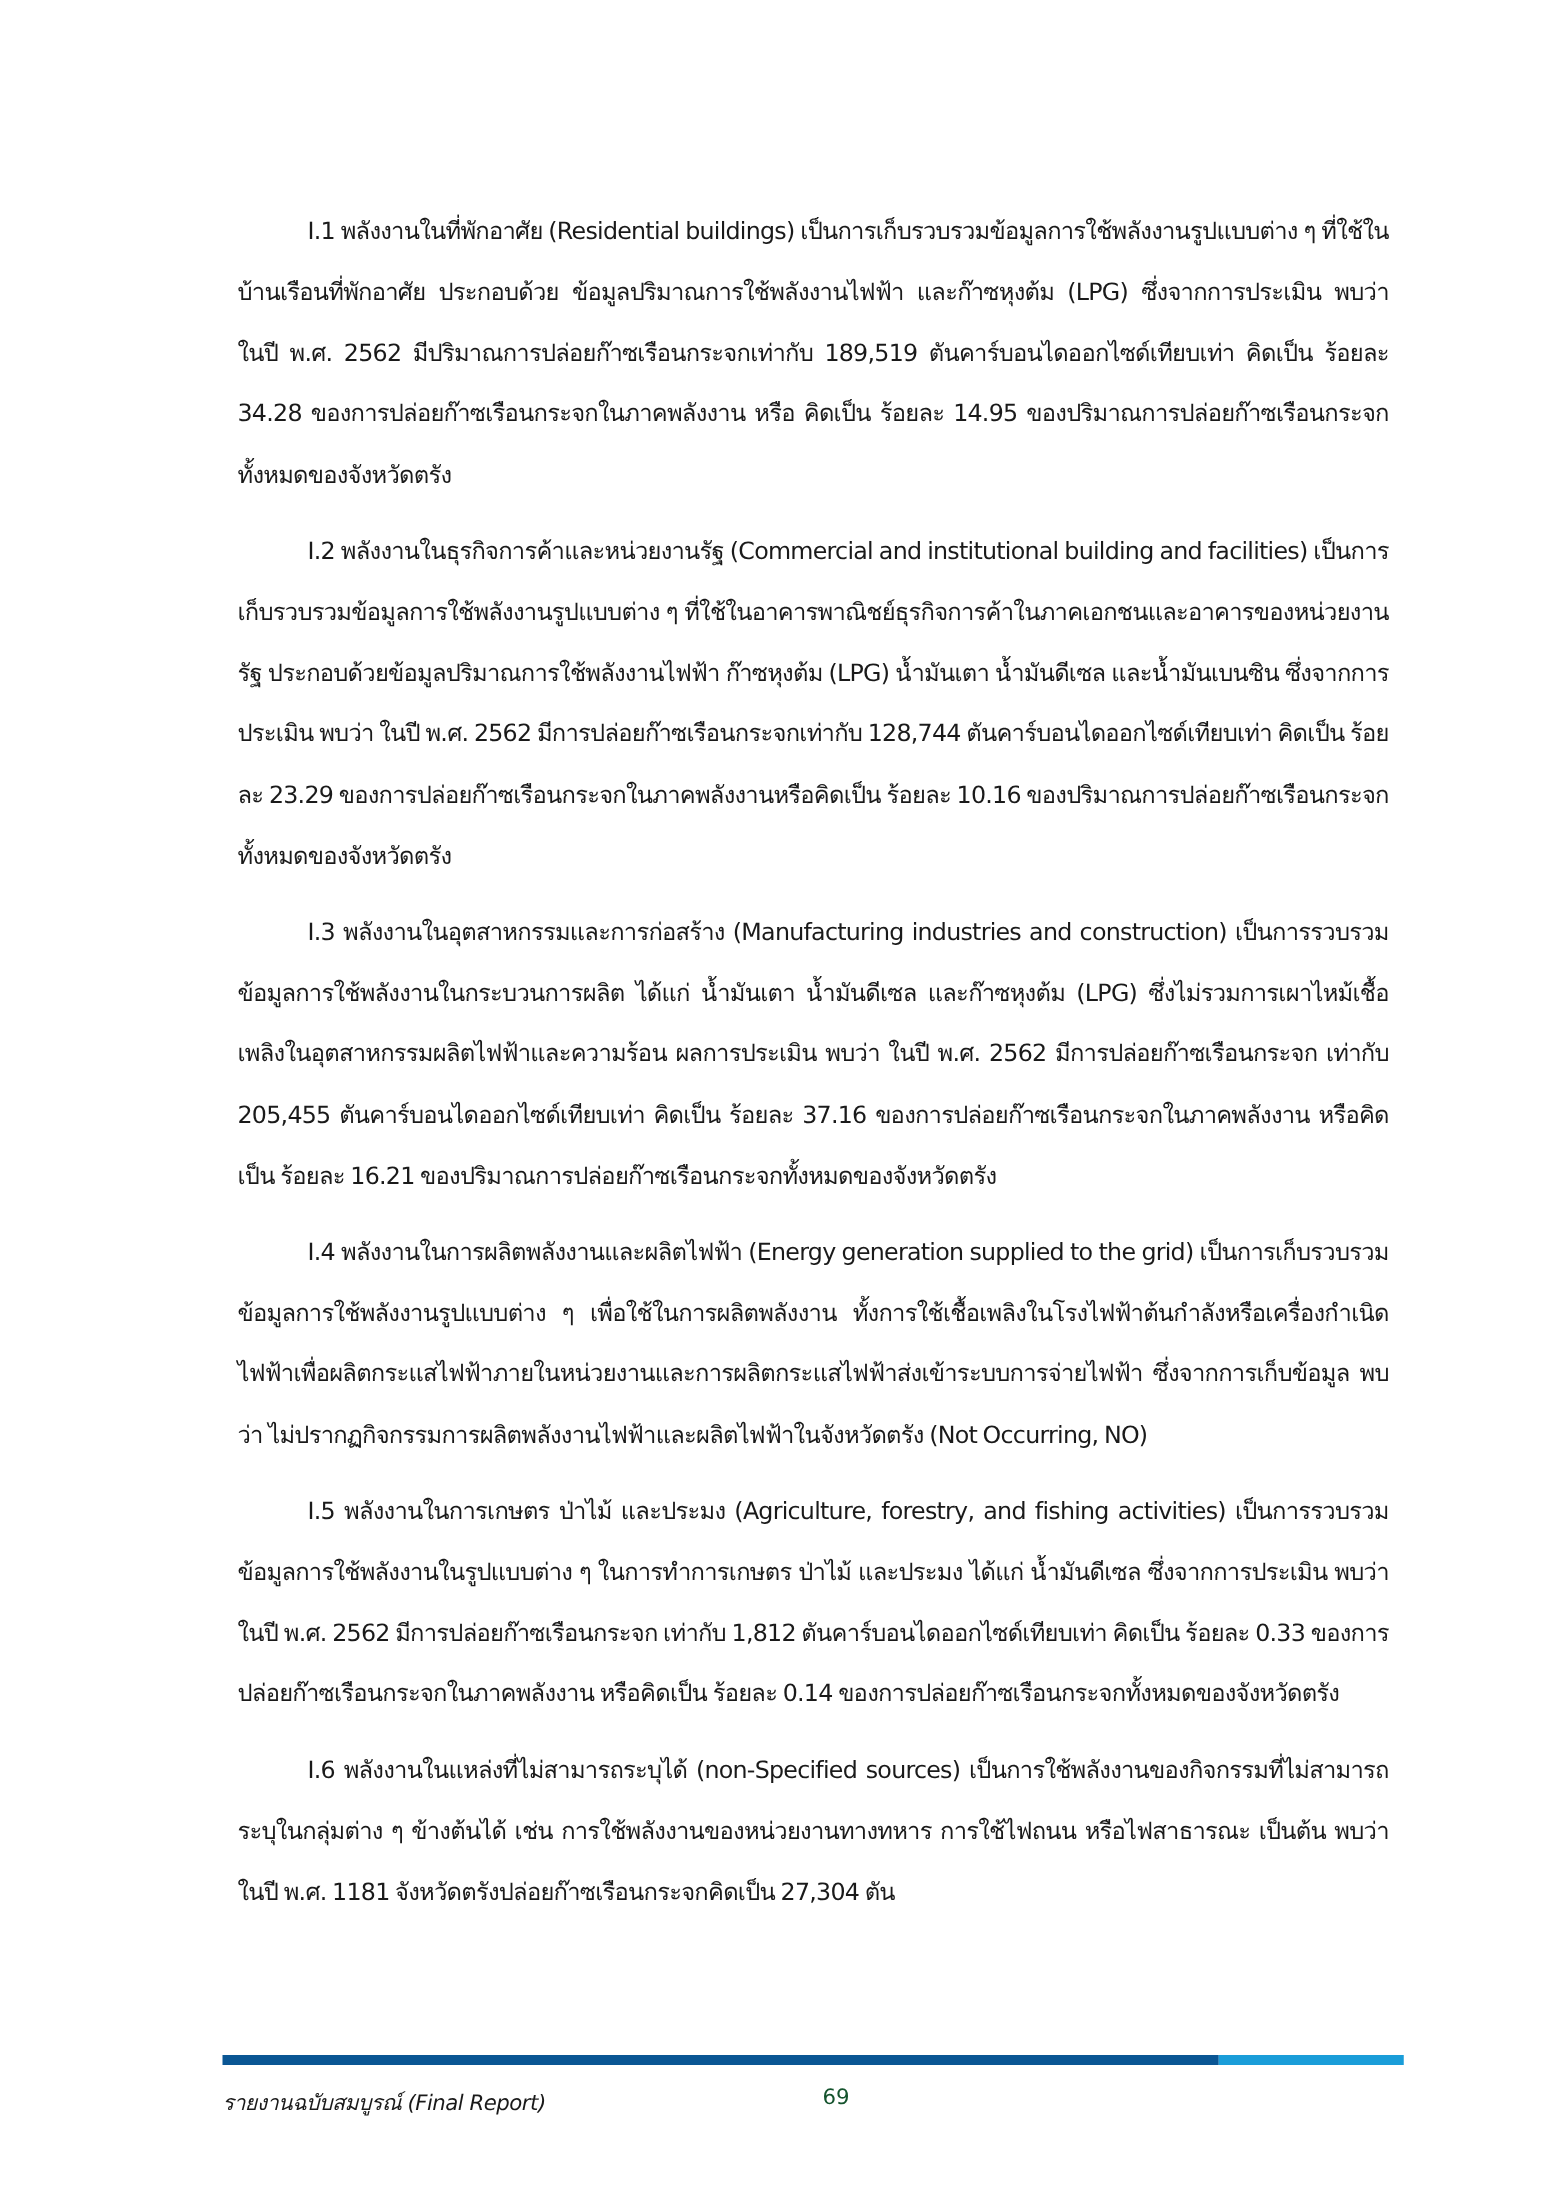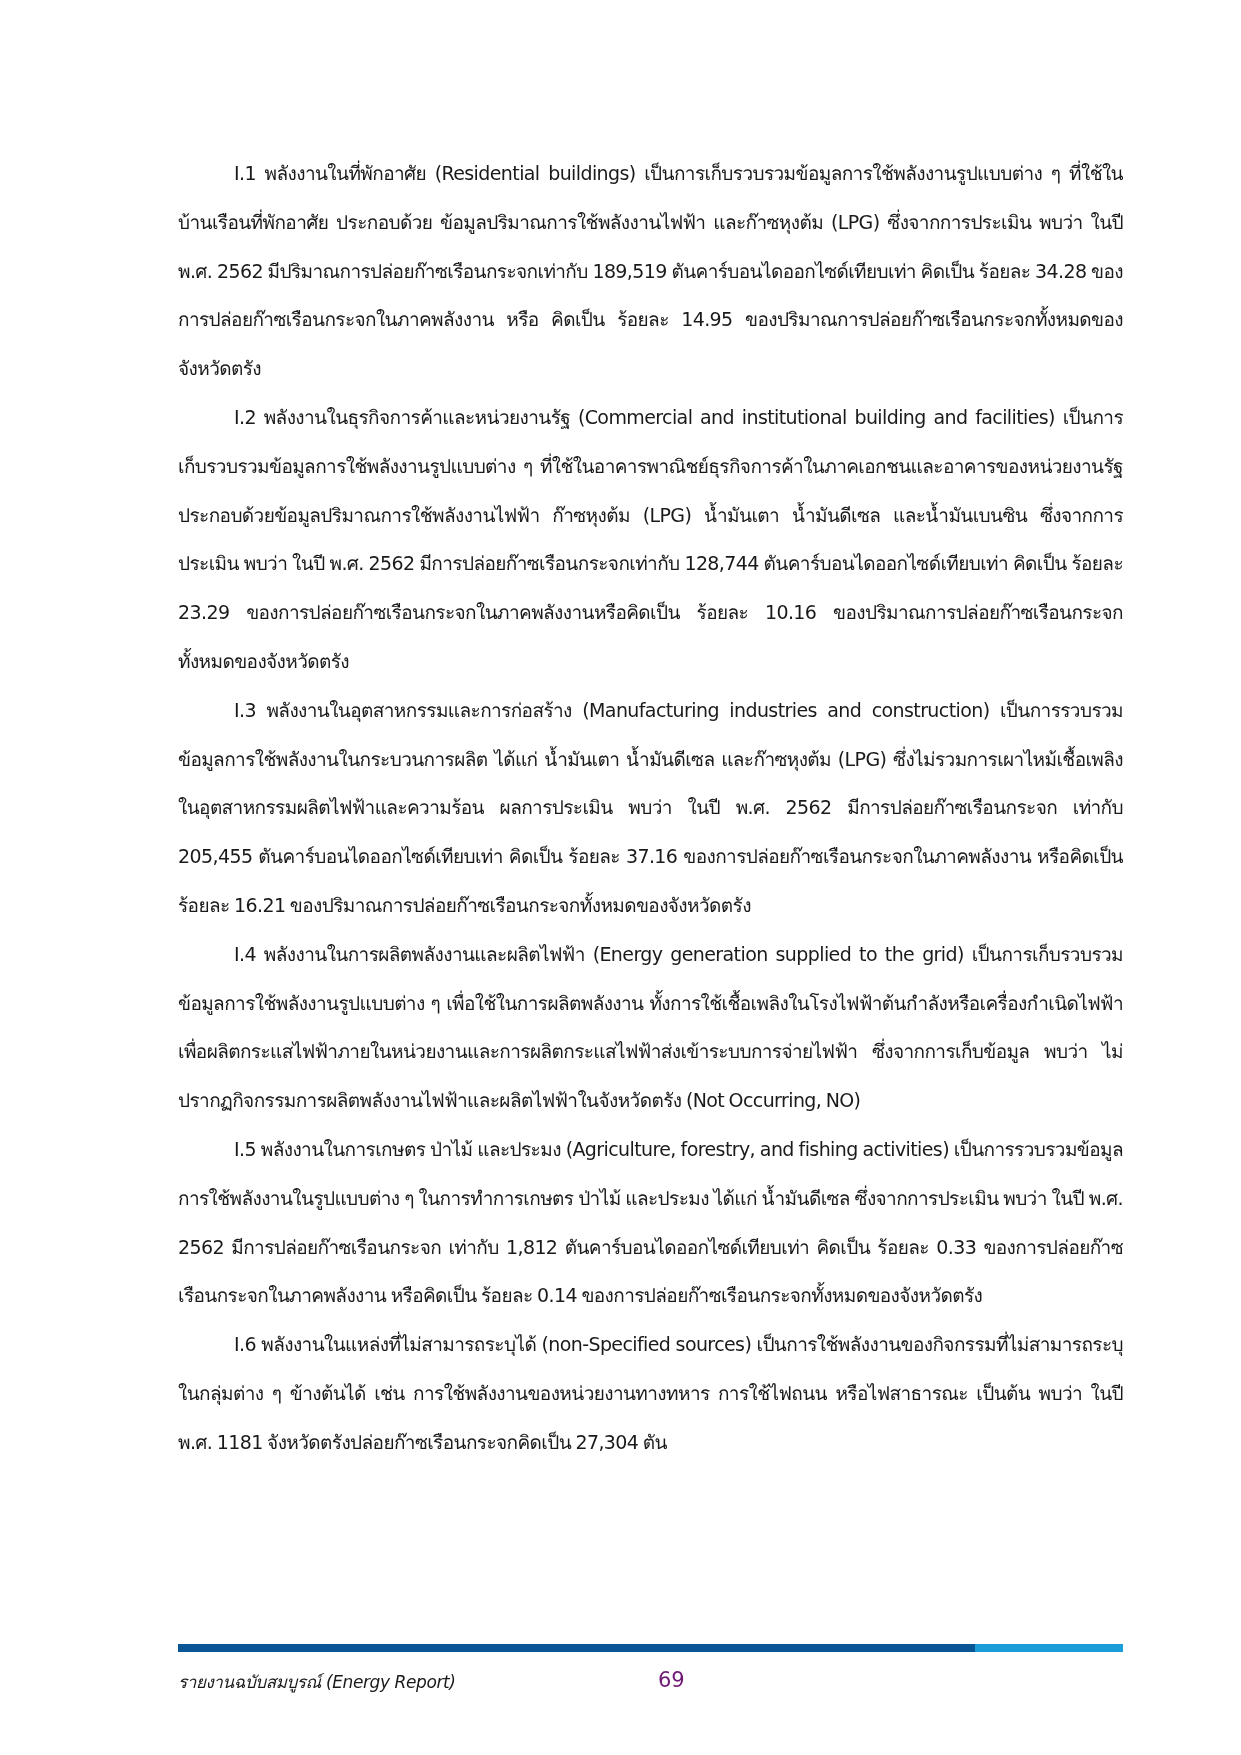--- a/index.html
+++ b/index.html
@@ -15,21 +15,21 @@
     font-family: "DejaVu Sans", "Liberation Sans", sans-serif;
     color: #1a1a1a;
   }
   .content {
     position: absolute;
     left: 178px;
     top: 149px;
     width: 945px;
   }
   .para {
-    margin: 0;
+    margin: 12px;
     font-size: 19px;
     line-height: 48.8px;
     text-align: justify;
     text-indent: 56px;
     letter-spacing: -0.6px;
     word-spacing: -1px;
   }
   .footer-bar {
     position: absolute;
     left: 178px;
@@ -54,35 +54,35 @@
     top: 1668px;
     font-size: 17px;
     font-style: italic;
     color: #1a1a1a;
     letter-spacing: -0.4px;
   }
   .page-number {
     position: absolute;
     left: 658px;
     top: 1668px;
-    font-size: 21px;
-    color: #701a75;
+    font-size: 17px;
+    color: #14532d;
   }
 </style>
 </head>
 <body>
 
 <main class="content">
   <p class="para">I.1 พลังงานในที่พักอาศัย (Residential buildings) เป็นการเก็บรวบรวมข้อมูลการใช้พลังงานรูปแบบต่าง ๆ ที่ใช้ในบ้านเรือนที่พักอาศัย ประกอบด้วย ข้อมูลปริมาณการใช้พลังงานไฟฟ้า และก๊าซหุงต้ม (LPG) ซึ่งจากการประเมิน พบว่า ในปี พ.ศ. 2562 มีปริมาณการปล่อยก๊าซเรือนกระจกเท่ากับ 189,519 ตันคาร์บอนไดออกไซด์เทียบเท่า คิดเป็น ร้อยละ 34.28 ของการปล่อยก๊าซเรือนกระจกในภาคพลังงาน หรือ คิดเป็น ร้อยละ 14.95 ของปริมาณการปล่อยก๊าซเรือนกระจกทั้งหมดของจังหวัดตรัง</p>
   <p class="para">I.2  พลังงานในธุรกิจการค้าและหน่วยงานรัฐ (Commercial and institutional building and facilities) เป็นการเก็บรวบรวมข้อมูลการใช้พลังงานรูปแบบต่าง ๆ ที่ใช้ในอาคารพาณิชย์ธุรกิจการค้าในภาคเอกชนและอาคารของหน่วยงานรัฐ ประกอบด้วยข้อมูลปริมาณการใช้พลังงานไฟฟ้า ก๊าซหุงต้ม (LPG) น้ำมันเตา น้ำมันดีเซล และน้ำมันเบนซิน ซึ่งจากการประเมิน พบว่า ในปี พ.ศ. 2562 มีการปล่อยก๊าซเรือนกระจกเท่ากับ 128,744 ตันคาร์บอนไดออกไซด์เทียบเท่า คิดเป็น ร้อยละ 23.29 ของการปล่อยก๊าซเรือนกระจกในภาคพลังงานหรือคิดเป็น ร้อยละ 10.16 ของปริมาณการปล่อยก๊าซเรือนกระจกทั้งหมดของจังหวัดตรัง</p>
   <p class="para">I.3 พลังงานในอุตสาหกรรมและการก่อสร้าง (Manufacturing industries and construction) เป็นการรวบรวมข้อมูลการใช้พลังงานในกระบวนการผลิต ได้แก่ น้ำมันเตา น้ำมันดีเซล และก๊าซหุงต้ม (LPG) ซึ่งไม่รวมการเผาไหม้เชื้อเพลิงในอุตสาหกรรมผลิตไฟฟ้าและความร้อน ผลการประเมิน พบว่า ในปี พ.ศ. 2562 มีการปล่อยก๊าซเรือนกระจก เท่ากับ 205,455 ตันคาร์บอนไดออกไซด์เทียบเท่า คิดเป็น ร้อยละ 37.16 ของการปล่อยก๊าซเรือนกระจกในภาคพลังงาน หรือคิดเป็น ร้อยละ 16.21 ของปริมาณการปล่อยก๊าซเรือนกระจกทั้งหมดของจังหวัดตรัง</p>
   <p class="para">I.4 พลังงานในการผลิตพลังงานและผลิตไฟฟ้า (Energy generation supplied to the grid) เป็นการเก็บรวบรวมข้อมูลการใช้พลังงานรูปแบบต่าง ๆ เพื่อใช้ในการผลิตพลังงาน ทั้งการใช้เชื้อเพลิงในโรงไฟฟ้าต้นกำลังหรือเครื่องกำเนิดไฟฟ้าเพื่อผลิตกระแสไฟฟ้าภายในหน่วยงานและการผลิตกระแสไฟฟ้าส่งเข้าระบบการจ่ายไฟฟ้า ซึ่งจากการเก็บข้อมูล พบว่า ไม่ปรากฏกิจกรรมการผลิตพลังงานไฟฟ้าและผลิตไฟฟ้าในจังหวัดตรัง (Not Occurring, NO)</p>
   <p class="para">I.5 พลังงานในการเกษตร ป่าไม้ และประมง (Agriculture, forestry, and fishing activities) เป็นการรวบรวมข้อมูลการใช้พลังงานในรูปแบบต่าง ๆ ในการทำการเกษตร ป่าไม้ และประมง ได้แก่ น้ำมันดีเซล ซึ่งจากการประเมิน พบว่า ในปี พ.ศ. 2562 มีการปล่อยก๊าซเรือนกระจก เท่ากับ 1,812 ตันคาร์บอนไดออกไซด์เทียบเท่า คิดเป็น ร้อยละ 0.33 ของการปล่อยก๊าซเรือนกระจกในภาคพลังงาน หรือคิดเป็น ร้อยละ 0.14 ของการปล่อยก๊าซเรือนกระจกทั้งหมดของจังหวัดตรัง</p>
   <p class="para">I.6 พลังงานในแหล่งที่ไม่สามารถระบุได้ (non-Specified sources) เป็นการใช้พลังงานของกิจกรรมที่ไม่สามารถระบุในกลุ่มต่าง ๆ ข้างต้นได้ เช่น การใช้พลังงานของหน่วยงานทางทหาร การใช้ไฟถนน หรือไฟสาธารณะ เป็นต้น พบว่า ในปี พ.ศ. 1181 จังหวัดตรังปล่อยก๊าซเรือนกระจกคิดเป็น 27,304 ตัน</p>
 </main>
 
 <div class="footer-bar">
   <div class="bar-dark" style="background: rgb(10, 86, 148);"></div>
   <div class="bar-light" style="background: rgb(26, 157, 217);"></div>
 </div>
 
-<div class="footer-title">รายงานฉบับสมบูรณ์ (Energy Report)</div>
+<div class="footer-title">รายงานฉบับสมบูรณ์ (Final Report)</div>
 <div class="page-number">69</div>
 
 </body></html>

